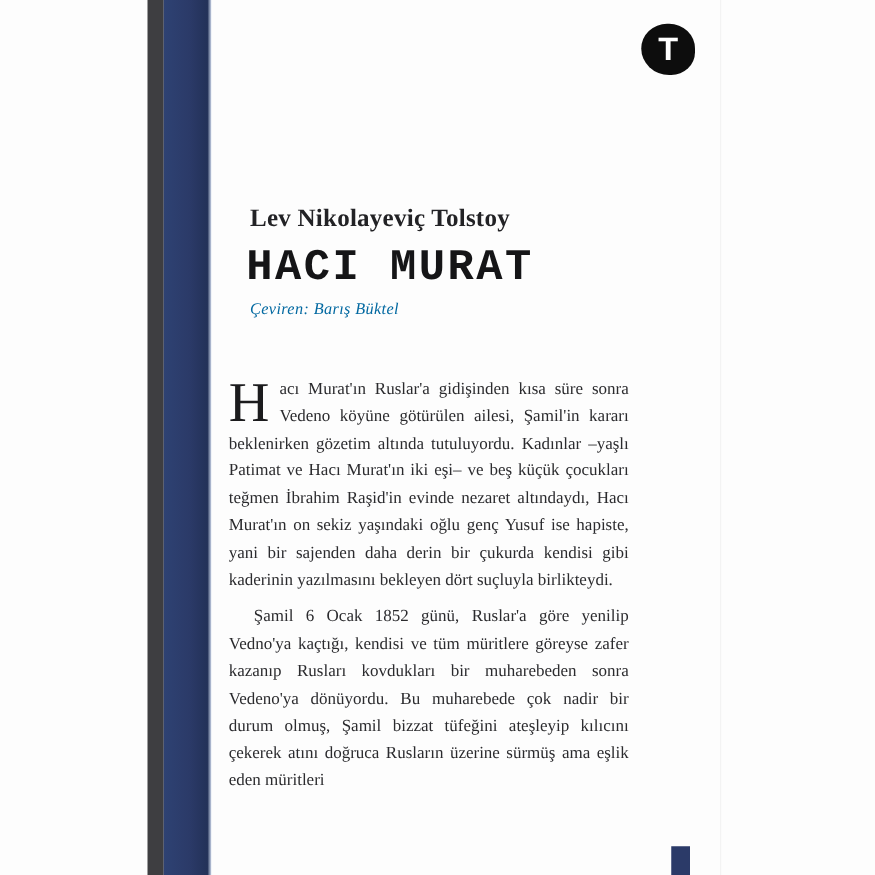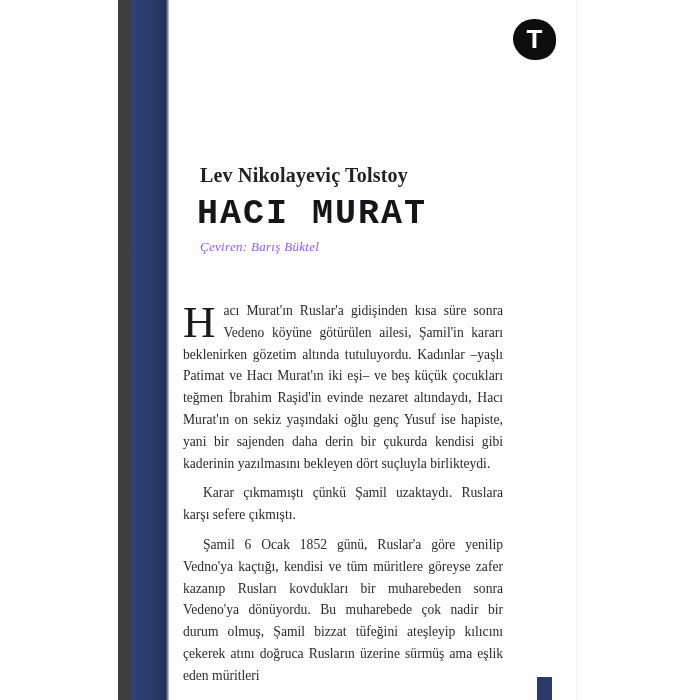--- a/index.html
+++ b/index.html
@@ -38,21 +38,21 @@
     font-family:Liberation Serif, serif;
     font-weight:700; font-size:20px; color:#222225; letter-spacing:0.2px;
   }
   .title {
     position:absolute; left:197px; top:194px;
     font-family:Liberation Mono, monospace;
     font-weight:700; font-size:35px; color:#151517; letter-spacing:2px;
   }
   .translator {
     position:absolute; left:200px; top:239px;
-    font-style:italic; font-size:13px; color:#8b5cf6; letter-spacing:0.3px;font-family:Liberation Serif, serif;
+    font-style:italic; font-size:13px; color:#0369a1; letter-spacing:0.3px;font-family:Liberation Serif, serif;
   }
   
   .textblock {
     position:absolute; left:183px; top:300px; width:320px;
     font-size:13.6px; line-height:21.8px; color:#2b2b2e;
     text-align:justify;
   }
   .textblock p { margin:0 0 8px 0; }
   .textblock p.indent { text-indent:20px; }
   .dropcap {
@@ -84,19 +84,18 @@
 <div class="logo">
   <span>T</span>
 </div>
 
 <div class="author">Lev Nikolayeviç Tolstoy</div>
 <div class="title">HACI MURAT</div>
 <div class="translator">Çeviren: Barış Büktel</div>
 
 <div class="textblock">
   <p><span class="dropcap">H</span><span>acı Murat'ın Ruslar'a gidişinden kısa süre sonra Vedeno köyüne götürülen ailesi, Şamil'in kararı beklenirken gözetim altında tutuluyordu. Kadınlar –yaşlı Patimat ve Hacı Murat'ın iki eşi– ve beş küçük çocukları teğmen İbrahim Raşid'in evinde nezaret altındaydı, Hacı Murat'ın on sekiz yaşındaki oğlu genç Yusuf ise hapiste, yani bir sajenden daha derin bir çukurda kendisi gibi kaderinin yazılmasını bekleyen dört suçluyla birlikteydi.</span></p>
-  <p class="indent">Karar çıkmamıştı çünkü Şamil uzaktaydı. Ruslara karşı sefere çıkmıştı.</p>
   <p class="indent">Şamil 6 Ocak 1852 günü, Ruslar'a göre yenilip Vedno'ya kaçtığı, kendisi ve tüm müritlere göreyse zafer kazanıp Rusları kovdukları bir muharebeden sonra Vedeno'ya dönüyordu. Bu muharebede çok nadir bir durum olmuş, Şamil bizzat tüfeğini ateşleyip kılıcını çekerek atını doğruca Rusların üzerine sürmüş ama eşlik eden müritleri</p>
 </div>
 
 <div class="footer-series">DÜNYA KLASİKLERİ</div>
 <div class="footer-page">36</div>
 <div class="footer-mark"></div>
 
 </body></html>

